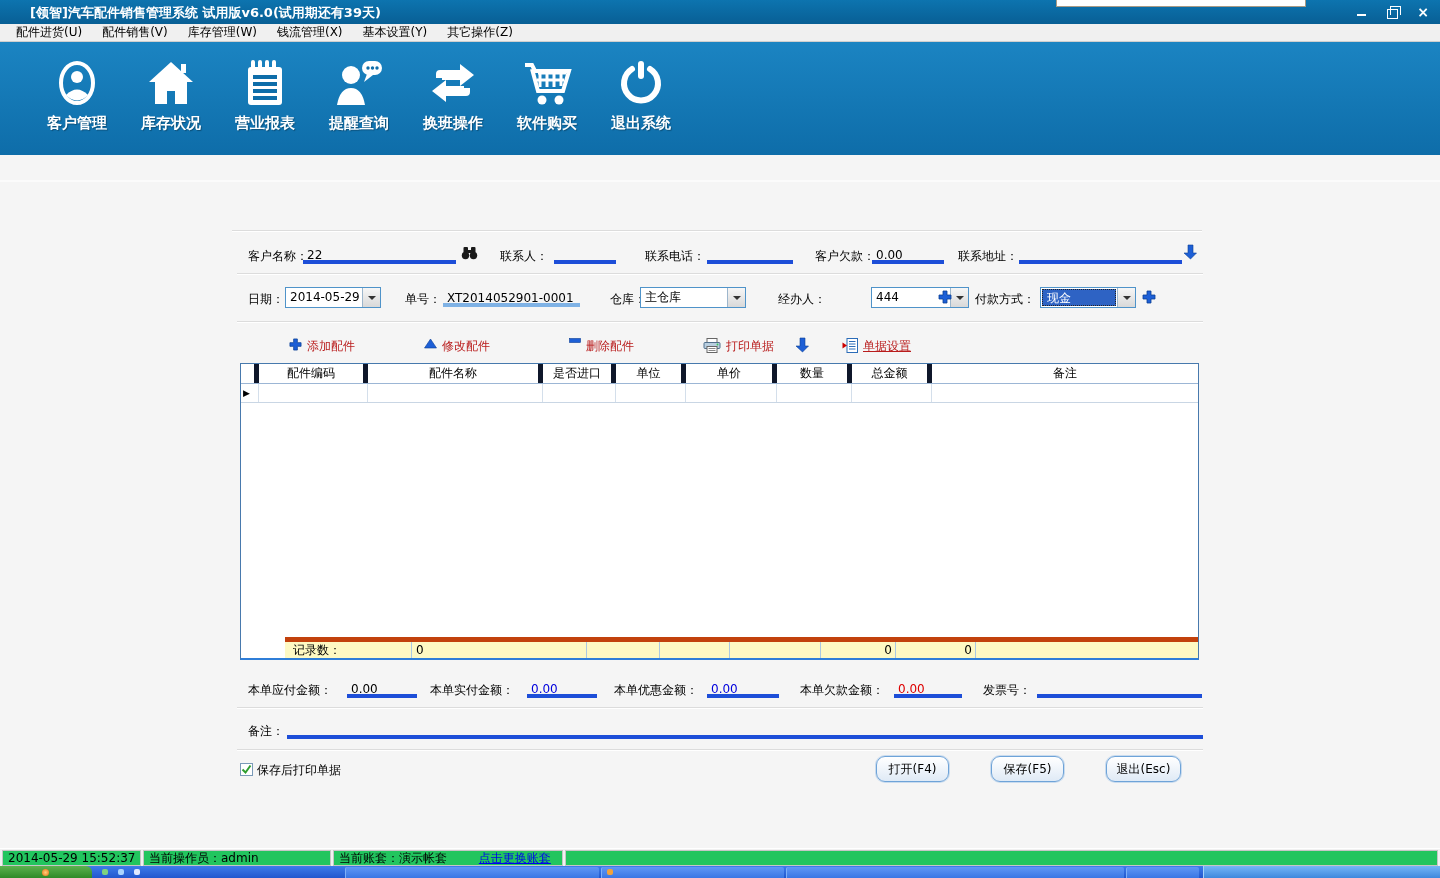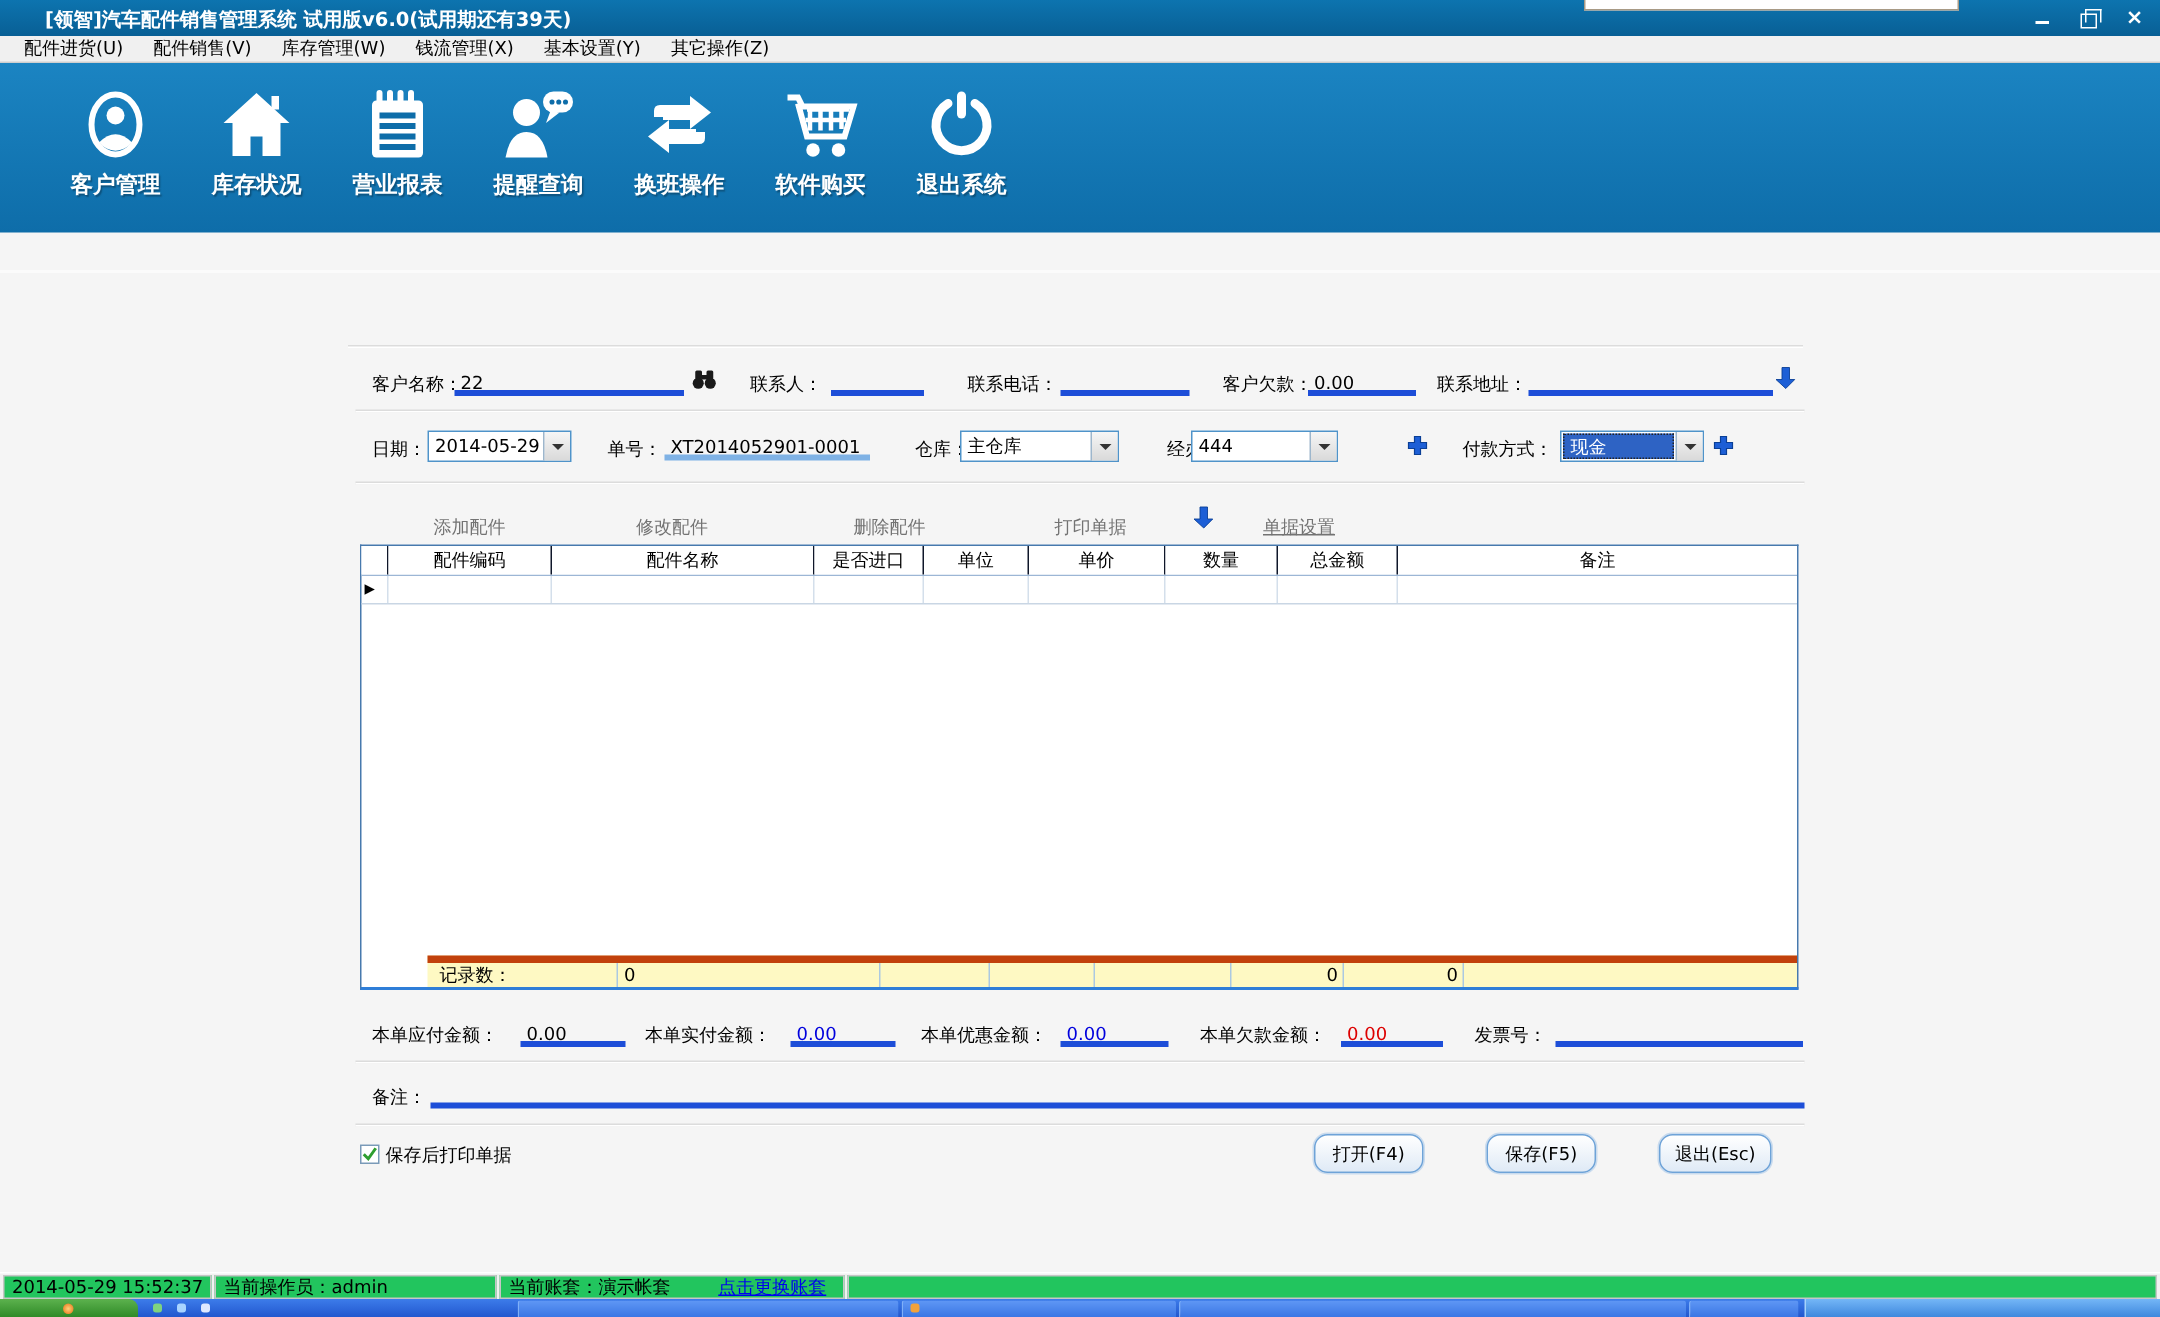--- a/index.html
+++ b/index.html
@@ -40,26 +40,26 @@
   .lbl{position:absolute;font-size:12px;color:#000;height:16px;line-height:16px;white-space:nowrap;}
   .field{position:absolute;height:17px;line-height:16px;font-size:12px;padding-left:4px;border-bottom:4px solid #1d4ed8;box-sizing:border-box;white-space:nowrap;overflow:hidden;}
   .v-blue{color:#0000dd;}
   .v-red{color:#dd0000;}
   .combo{position:absolute;height:21px;background:#fff;border:1px solid #4f93c9;display:flex;align-items:stretch;box-sizing:border-box;}
   .combo-val{flex:1;font-size:12px;line-height:19px;padding-left:4px;white-space:nowrap;overflow:hidden;}
   .combo-val.selected{background:#2e63c4;color:#fff;border:1px dotted #222;margin:1px;line-height:16px;}
   .combo-btn{width:17px;background:linear-gradient(#f6f6f6,#d9d9d9);border-left:1px solid #9db6cc;display:flex;align-items:center;justify-content:center;}
   .combo-arrow{width:0;height:0;border-left:4px solid transparent;border-right:4px solid transparent;border-top:4px solid #333;}
   .icon-btn{position:absolute;display:flex;align-items:center;justify-content:center;}
-  .action{position:absolute;top:156px;height:17px;display:flex;align-items:flex-start;gap:5px;font-size:12px;color:#737373;white-space:nowrap;flex-direction:column;}
+  .action{position:absolute;top:156px;height:17px;display:flex;align-items:flex-start;gap:5px;font-size:12px;color:#b91c1c;white-space:nowrap;}
 
   
   .grid{position:absolute;left:240px;top:181px;width:959px;height:297px;background:#fff;border:1px solid #4779ad;border-bottom:2px solid #2f7ed8;box-sizing:border-box;}
   .grid-head{display:flex;height:19px;border-bottom:1px solid #9cb6d5;}
-  .th{display:flex;align-items:center;justify-content:center;font-size:12px;border-right:1px solid #0f172a;box-sizing:border-box;background:#fff;}
+  .th{display:flex;align-items:center;justify-content:center;font-size:12px;border-right:5px solid #0f172a;box-sizing:border-box;background:#fff;}
   .grid-row{display:flex;height:18px;border-bottom:1px solid #c9d6e4;}
   .td{border-right:1px solid #d4dfeb;box-sizing:border-box;font-size:12px;display:flex;align-items:center;}
   .row-sel{justify-content:flex-start;padding-left:2px;font-size:9px;color:#000;}
   .grid-foot{position:absolute;left:0;right:0;bottom:0;height:16px;background:#fef9c3;border-top:5px solid #c2410c;display:flex;font-size:12px;margin-left:44px;}
   .tf{border-right:1px solid #abc9e2;box-sizing:border-box;display:flex;align-items:center;line-height:14px;}
   .tf.right{justify-content:flex-end;padding-right:3px;}
 
   
   .btn3d{position:absolute;height:24px;border:1px solid #6ea3d8;border-radius:9px;background:linear-gradient(#ffffff,#dfeaf6);box-shadow:0 0 0 1px #c9dbee;font-size:12px;display:flex;align-items:center;justify-content:center;color:#000;}
   .checkbox{position:absolute;width:13px;height:13px;background:#fff;border:1px solid #7a9ab8;box-sizing:border-box;display:flex;align-items:center;justify-content:center;}
@@ -233,21 +233,21 @@
     <span class="lbl" style="left:405px;top:109px;">单号：</span>
     <span class="field" style="left:443px;top:108px;width:137px;border-bottom-color:#7fb2e5;">XT2014052901-0001</span>
     <span class="lbl" style="left:610px;top:109px;">仓库：</span>
     <div class="combo" style="left:640px;top:105px;width:106px;">
       <span class="combo-val">主仓库</span>
       <span class="combo-btn">
           <span class="combo-arrow"></span>
         </span>
     </div>
     <span class="lbl" style="left:778px;top:109px;">经办人：</span>
-    <div class="combo" style="left:794px;top:105px;width:98px;">
+    <div class="combo" style="left:871px;top:105px;width:98px;">
       <span class="combo-val">444</span>
       <span class="combo-btn">
           <span class="combo-arrow"></span>
         </span>
     </div>
     <span class="icon-btn" style="left:938px;top:108px;">
       <svg width="14" height="14" viewBox="0 0 14 14">
           <path d="M5 1 h4 v4 h4 v4 H9 v4 H5 V9 H1 V5 h4 z" fill="#1d5fd6" stroke="#0a3f96" stroke-width="0.8"></path>
         </svg>
     </span>

